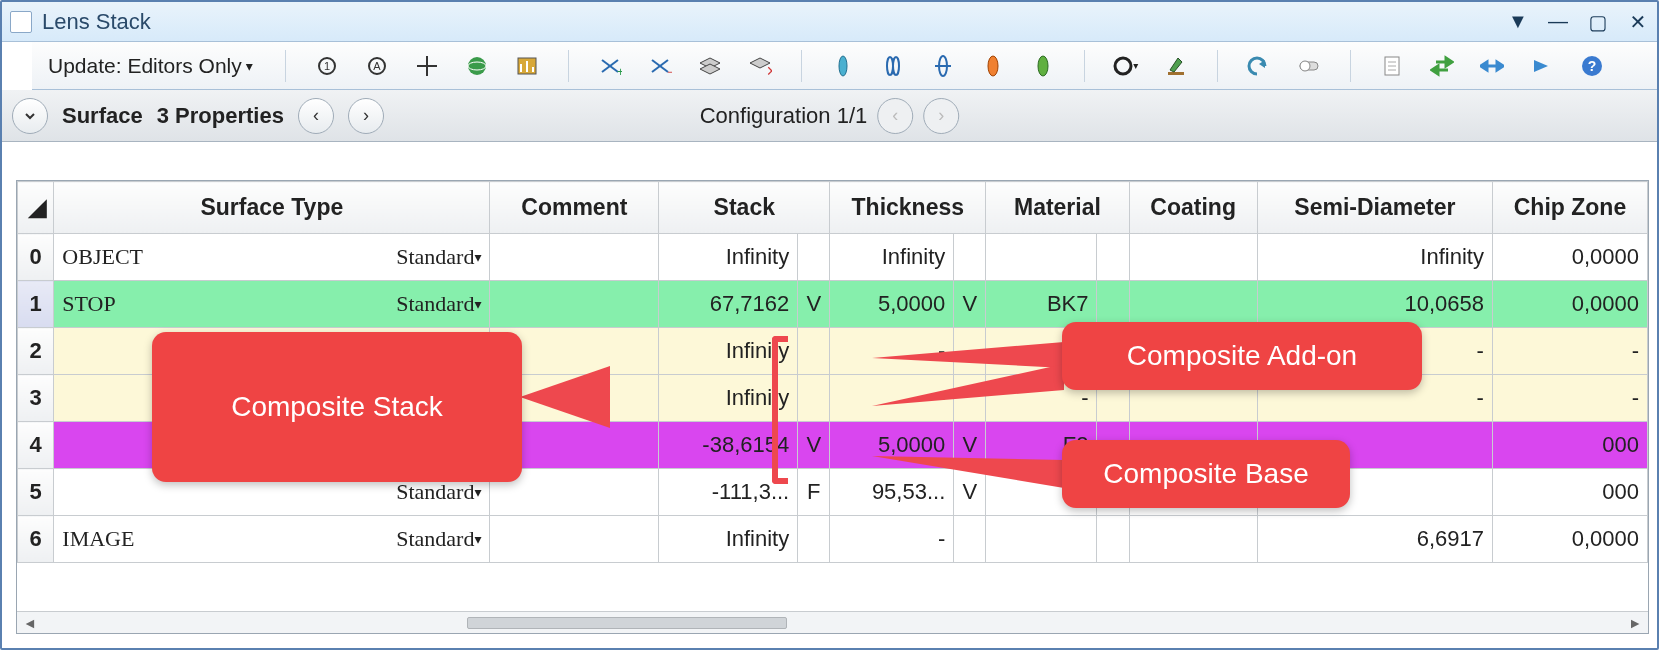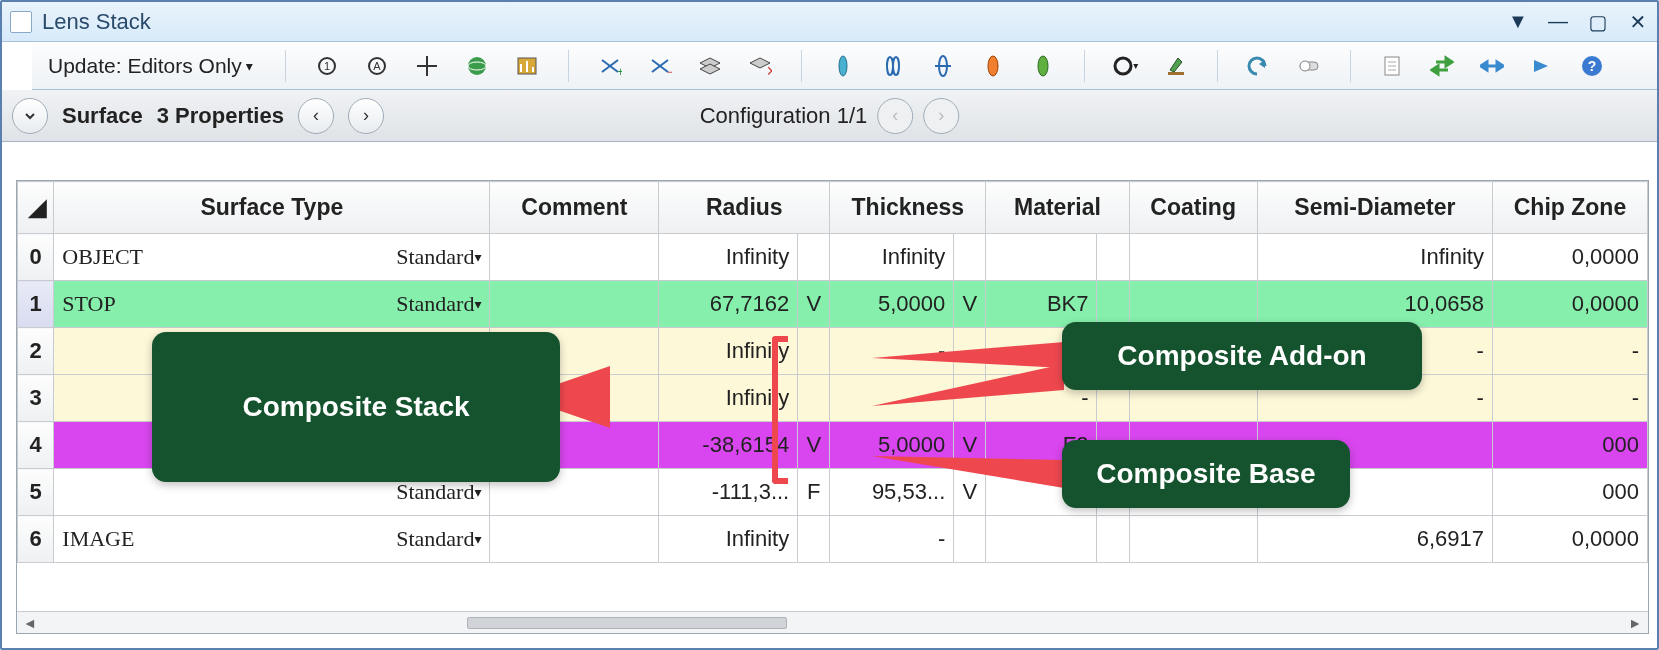--- a/index.html
+++ b/index.html
@@ -138,29 +138,29 @@
     position:absolute; left:0; right:0; bottom:0; height:22px;
     background:#f2f4f6; border-top:1px solid #c8ccd0;
     display:flex; align-items:center; justify-content:space-between;
     padding:0 6px;
   }
   .hscroll .arrow { color:#666; font-size:14px; }
   .hscroll .thumb { flex:0 0 320px; height:12px; background:#d0d4d8; border:1px solid #b0b4b8; border-radius:2px; margin-left:430px;}
   
   .callout {
     position:absolute;
-    background:#14532d;
+    background:#ef4444;
     color:#fff;
     font-size: 28px;
     border-radius: 14px;
     padding: 26px 36px;
     box-shadow: 0 3px 8px rgba(0,0,0,0.25);
-    font-weight: 700;
-  }
-  .callout.stack { left:150px; top:330px; width:408px; height:150px; display:flex; align-items:center; justify-content:center;}
+    font-weight: 400;
+  }
+  .callout.stack { left:150px; top:330px; width:370px; height:150px; display:flex; align-items:center; justify-content:center;}
   .callout.addon { left:1060px; top:320px; width:360px; height:68px; display:flex; align-items:center; justify-content:center; padding:16px 24px;}
   .callout.base  { left:1060px; top:438px; width:288px; height:68px; display:flex; align-items:center; justify-content:center; padding:16px 24px;}
   
   .overlay-svg { position:absolute; left:0; top:0; width:1659px; height:650px; pointer-events:none; }
   
   .bracket {
     position:absolute;
     left: 770px; top: 334px;
     width: 16px; height: 148px;
     border-left: 6px solid #ee484e;
@@ -371,21 +371,21 @@
         <col class="matf">
       <col class="coat">
         <col class="semi">
         <col class="chip">
     </colgroup>
     <thead>
       <tr>
         <th class="rowhead"><span class="corner-icon">◢</span></th>
         <th>Surface Type</th>
         <th>Comment</th>
-        <th colspan="2">Radius</th>
+        <th colspan="2">Stack</th>
         <th colspan="2">Thickness</th>
         <th colspan="2">Material</th>
         <th>Coating</th>
         <th>Semi-Diameter</th>
         <th>Chip Zone</th>
       </tr>
     </thead>
     <tbody id="tbody">
         <tr class="">
           <td class="rowhead">0</td>

